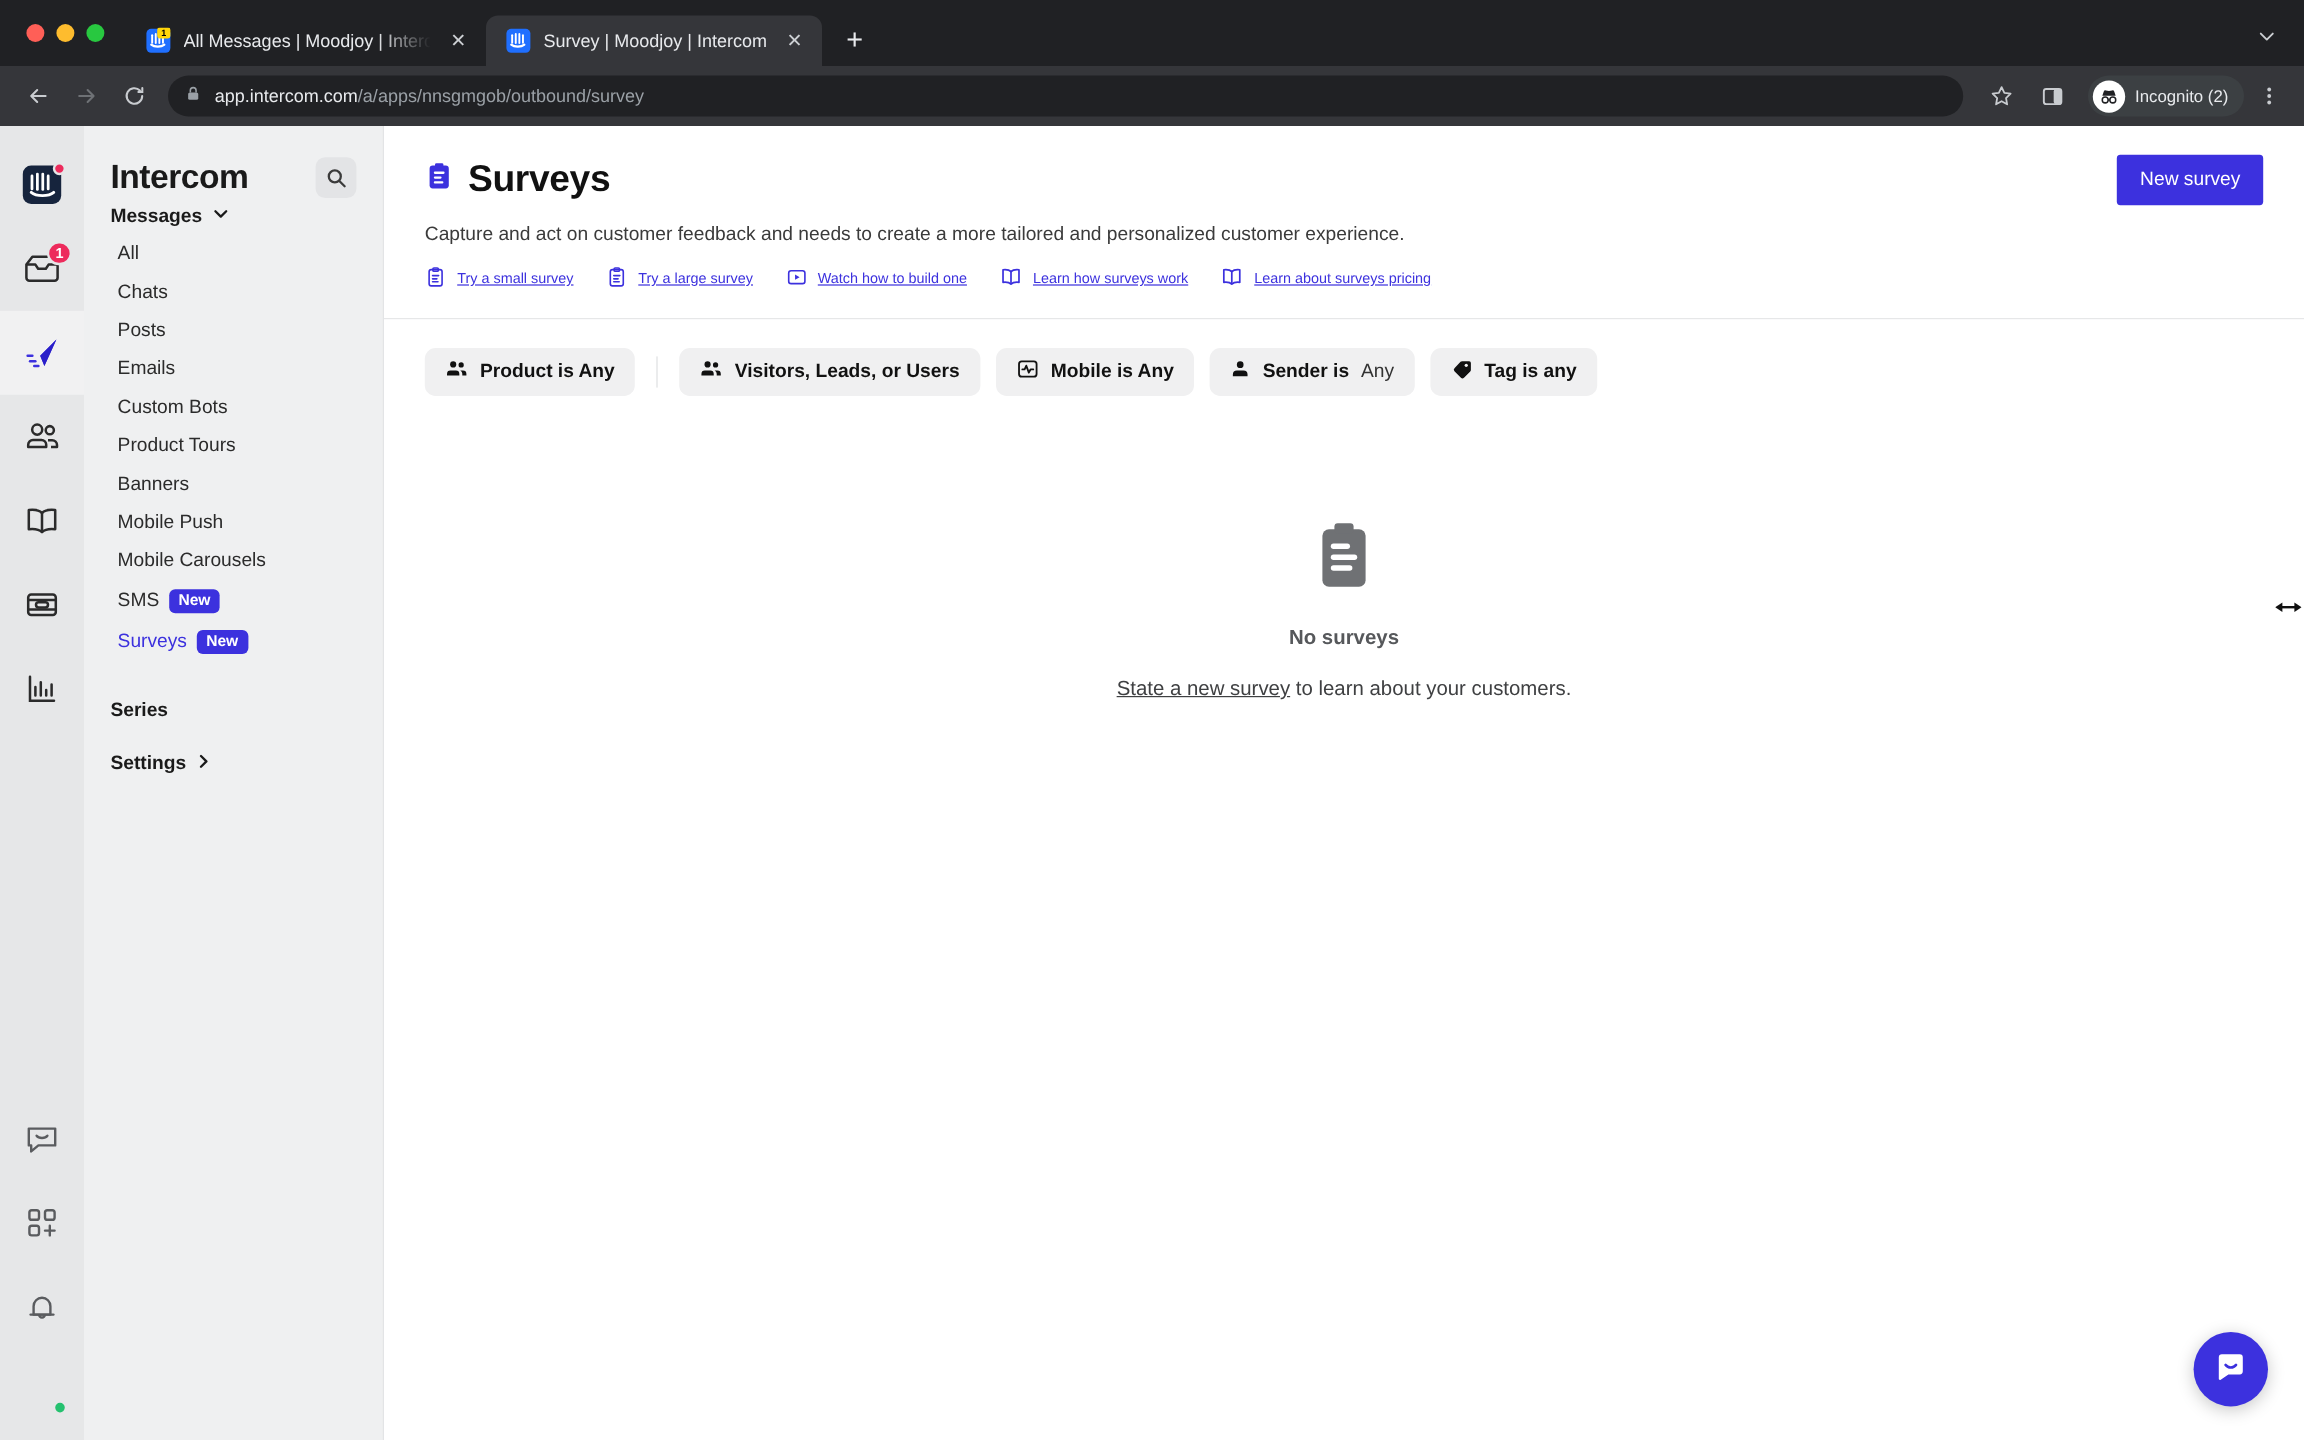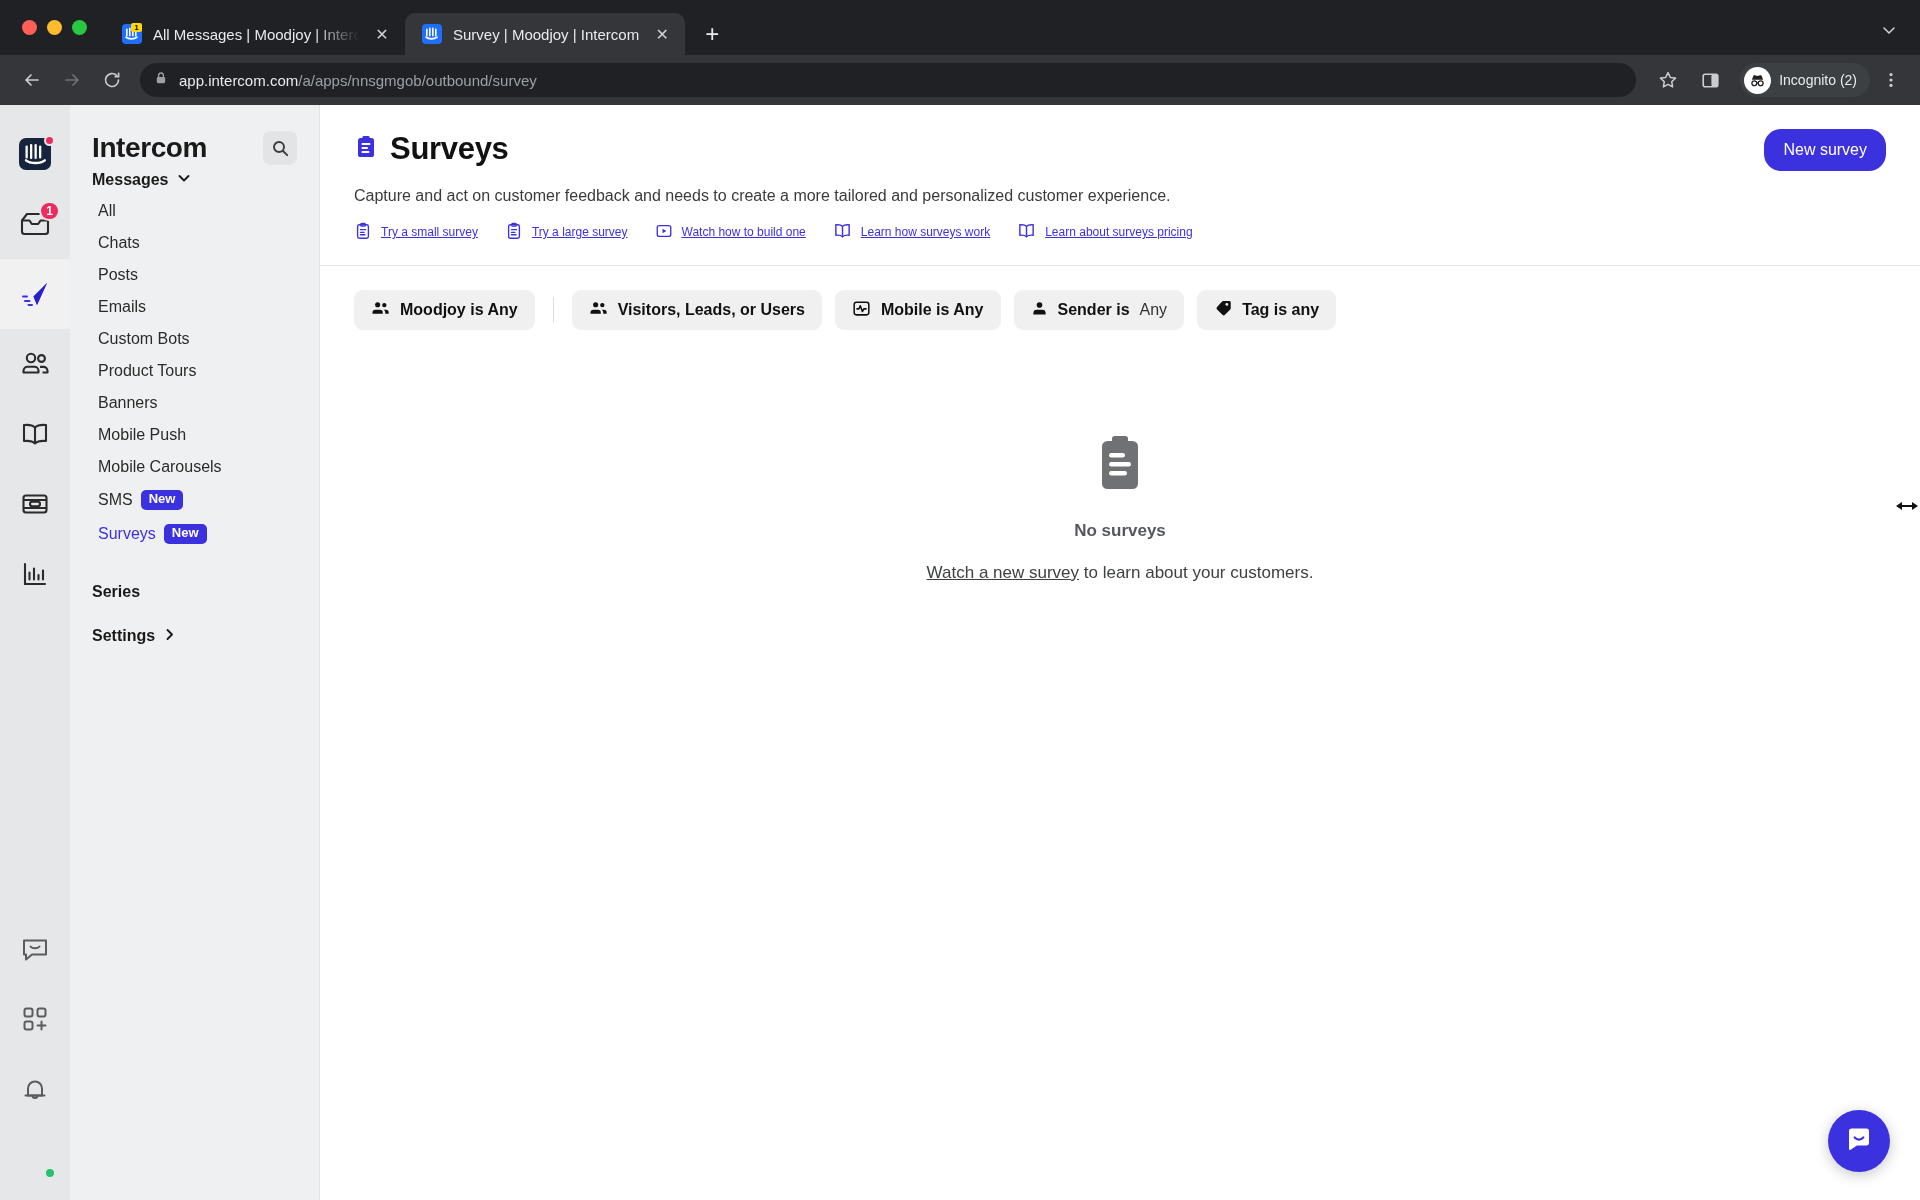--- a/index.html
+++ b/index.html
@@ -148,21 +148,21 @@
     display:flex; align-items:center; gap:8px;
   }
 
   
   .main { flex:1 1 auto; display:flex; flex-direction:column; background:#fff; min-width:0; position:relative; }
   .main-head { padding: 26px 34px 0 34px; position:relative; }
   .page-title-row { display:flex; align-items:center; gap:12px; }
   .page-title { font-size:31px; font-weight:700; color:#111; letter-spacing:-.3px; }
   .btn-primary {
     position:absolute; right:34px; top:24px;
-    background:#3c31de; color:#fff; border:none; border-radius:17px;
+    background:#3c31de; color:#fff; border:none; border-radius:3px;
     font-size:16px; font-weight:500; padding:12px 19px;
     font-family:"Liberation Sans", sans-serif;
   }
   .subtitle { margin-top:20px; font-size:16px; color:#3b3b3b; }
   .quick-links { margin-top:16px; display:flex; align-items:center; gap:27px; padding-bottom:22px;}
   .qlink {
     display:flex; align-items:center; gap:9px; color:#3c31de;
     font-size:12px; white-space:nowrap;
   }
   .divider-row { height:1px; background:#e6e7e8; }
@@ -564,21 +564,21 @@
       <div class="filters">
         <div class="fpill">
           <span>
             <svg width="19" height="19" viewBox="0 0 20 20" fill="#111">
               <circle cx="7" cy="6" r="2.7"></circle>
                 <circle cx="14" cy="6.4" r="2.3"></circle>
               <path d="M1.6 15.6v-1.3a3 3 0 0 1 3-3h4.8a3 3 0 0 1 3 3v1.3z"></path>
               <path d="M13.2 11.3h2.4a3 3 0 0 1 3 3v1.3h-3.6v-1.3c0-1.1-.6-2.2-1.8-3z"></path>
             </svg>
           </span>
-          <span>Moodjoy is Any</span>
+          <span>Product is Any</span>
         </div>
         <div class="vsep"></div>
         <div class="fpill">
           <span>
             <svg width="19" height="19" viewBox="0 0 20 20" fill="#111">
               <circle cx="7" cy="6" r="2.7"></circle>
                 <circle cx="14" cy="6.4" r="2.3"></circle>
               <path d="M1.6 15.6v-1.3a3 3 0 0 1 3-3h4.8a3 3 0 0 1 3 3v1.3z"></path>
               <path d="M13.2 11.3h2.4a3 3 0 0 1 3 3v1.3h-3.6v-1.3c0-1.1-.6-2.2-1.8-3z"></path>
             </svg>
@@ -621,21 +621,21 @@
             <rect x="8" y="6" width="36" height="48" rx="5.5"></rect>
             <rect x="18" y="1" width="16" height="8.5" rx="2.8" fill="#6f7174"></rect>
             <g fill="#fff">
               <rect x="15" y="18" width="16" height="4.6" rx="2.3"></rect>
               <rect x="15" y="27" width="22" height="4.6" rx="2.3"></rect>
               <rect x="15" y="36" width="18" height="4.6" rx="2.3"></rect>
             </g>
           </svg>
         </span>
         <div class="empty-title">No surveys</div>
-        <div class="empty-sub"><a href="#">Watch a new survey</a><span> to learn about your customers.</span></div>
+        <div class="empty-sub"><a href="#">State a new survey</a><span> to learn about your customers.</span></div>
       </div>
 
       <div class="messenger">
         <span>
           <svg width="30" height="30" viewBox="0 0 30 30">
             <path d="M5 7.2a2.6 2.6 0 0 1 2.6-2.6h14.8A2.6 2.6 0 0 1 25 7.2v11.6a2.6 2.6 0 0 1-2.6 2.6H13l-6.4 4.4a1 1 0 0 1-1.6-.8z" fill="#fff"></path>
             <path d="M10.6 13.4c2.2 2.9 6.6 2.9 8.8 0" stroke="#3c31de" stroke-width="2.1" fill="none" stroke-linecap="round"></path>
           </svg>
         </span>
       </div>

